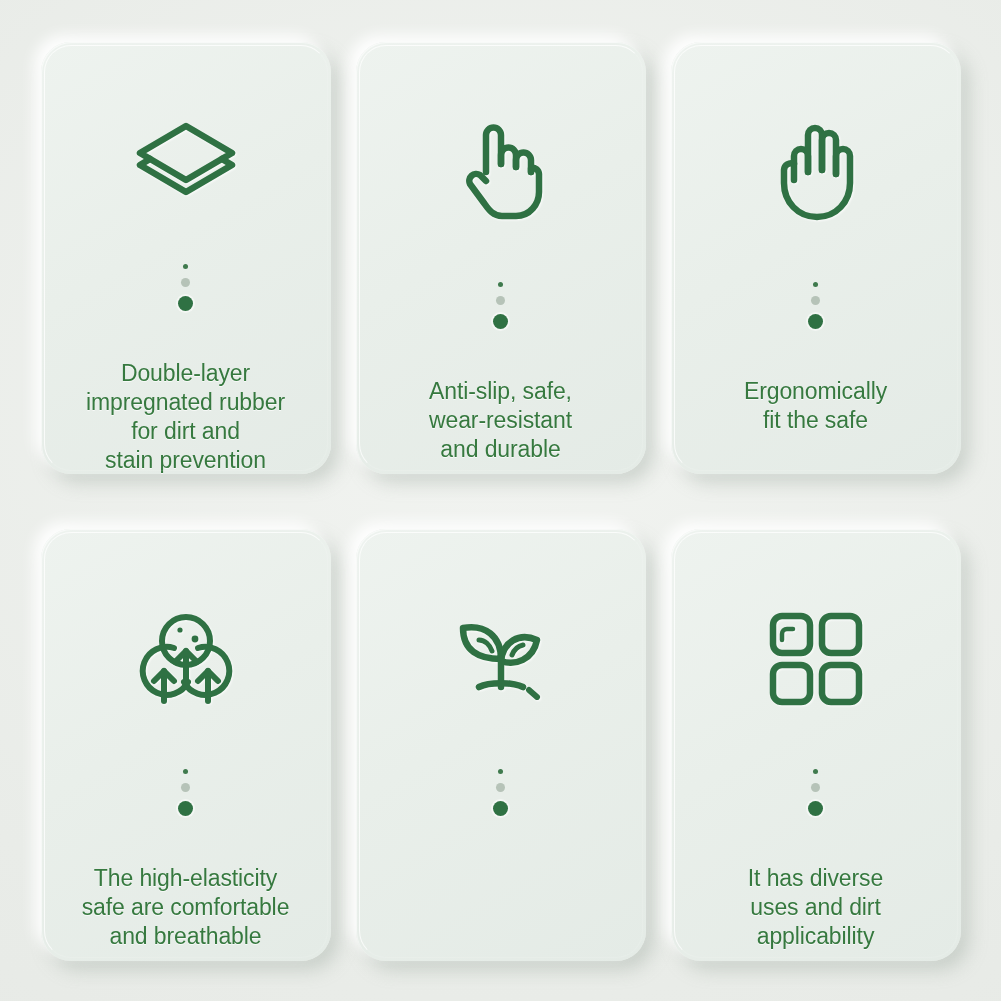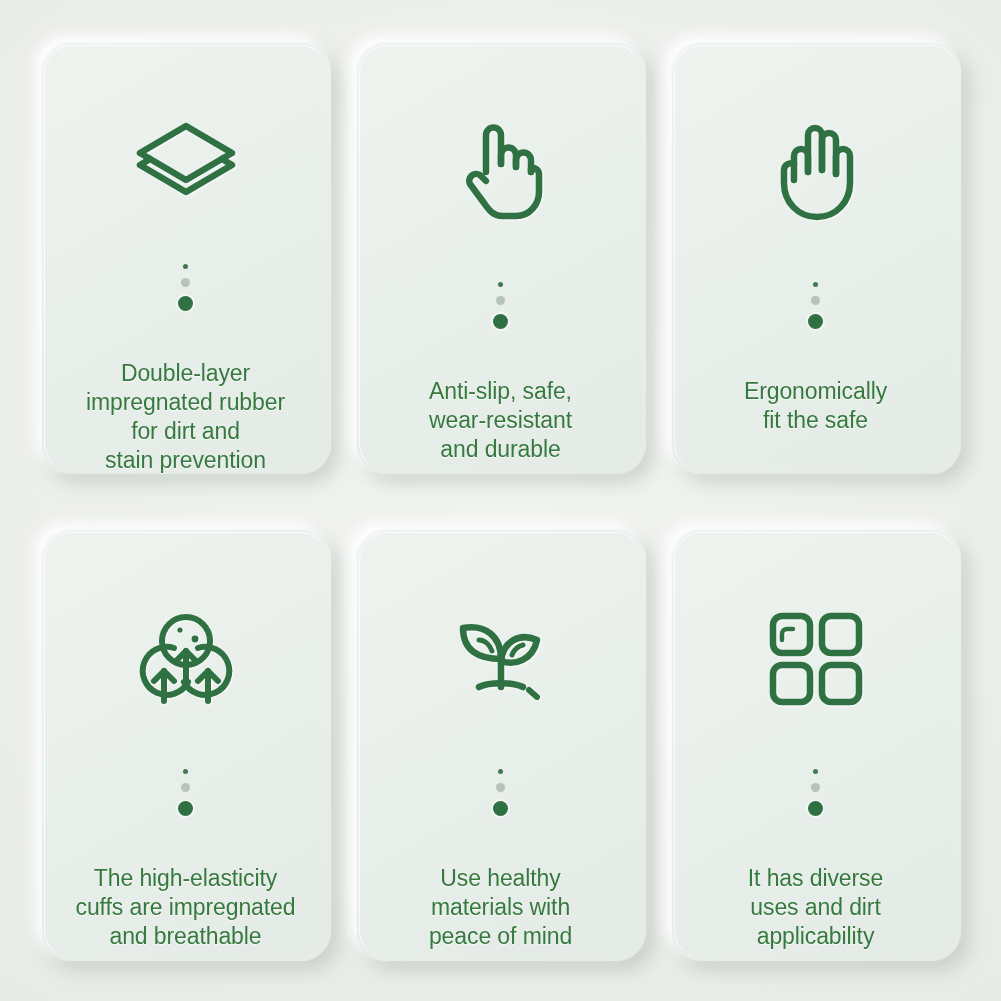--- a/index.html
+++ b/index.html
@@ -195,21 +195,21 @@
           <circle cx="46" cy="19" r="2.6" fill="#2f7143" stroke="none"></circle>
           <circle cx="61" cy="28" r="3.4" fill="#2f7143" stroke="none"></circle>
         </svg>
       </div>
       <div class="dots">
         <span class="dot-s"></span>
         <span class="dot-m"></span>
         <span class="dot-l"></span>
       </div>
       <div class="caption">The high-elasticity
-cuffs are impregnated
+safe are comfortable
 and breathable</div>
     </div>
 
     <div class="card">
       <div class="icon-wrap">
         <svg width="104" height="90" viewBox="0 0 104 90" fill="none" stroke="#2f7143" stroke-width="6.5" stroke-linejoin="round" stroke-linecap="round">
 
           <path d="M52 45 C30 45 14 37 14 14 C36 10 52 22 52 45 Z"></path>
           <path d="M30 26 C36 26 41 31 43 37" stroke-width="5"></path>
 
@@ -221,23 +221,20 @@
           <path d="M30 73 C40 68 64 68 74 73"></path>
 
           <path d="M80 76 L88 83" stroke-width="6"></path>
         </svg>
       </div>
       <div class="dots">
         <span class="dot-s"></span>
         <span class="dot-m"></span>
         <span class="dot-l"></span>
       </div>
-      <div class="caption">Use healthy
-materials with
-peace of mind</div>
     </div>
 
     <div class="card">
       <div class="icon-wrap">
         <svg width="94" height="94" viewBox="0 0 94 94" fill="none" stroke="#2f7143" stroke-width="6.5" stroke-linejoin="round" stroke-linecap="round">
           <rect x="4" y="4" width="37" height="37" rx="9"></rect>
           <rect x="53" y="4" width="37" height="37" rx="9"></rect>
           <rect x="4" y="53" width="37" height="37" rx="9"></rect>
           <rect x="53" y="53" width="37" height="37" rx="9"></rect>
           <path d="M13 28 V22 a5 5 0 0 1 5 -5 h6" stroke-width="4.5"></path>

